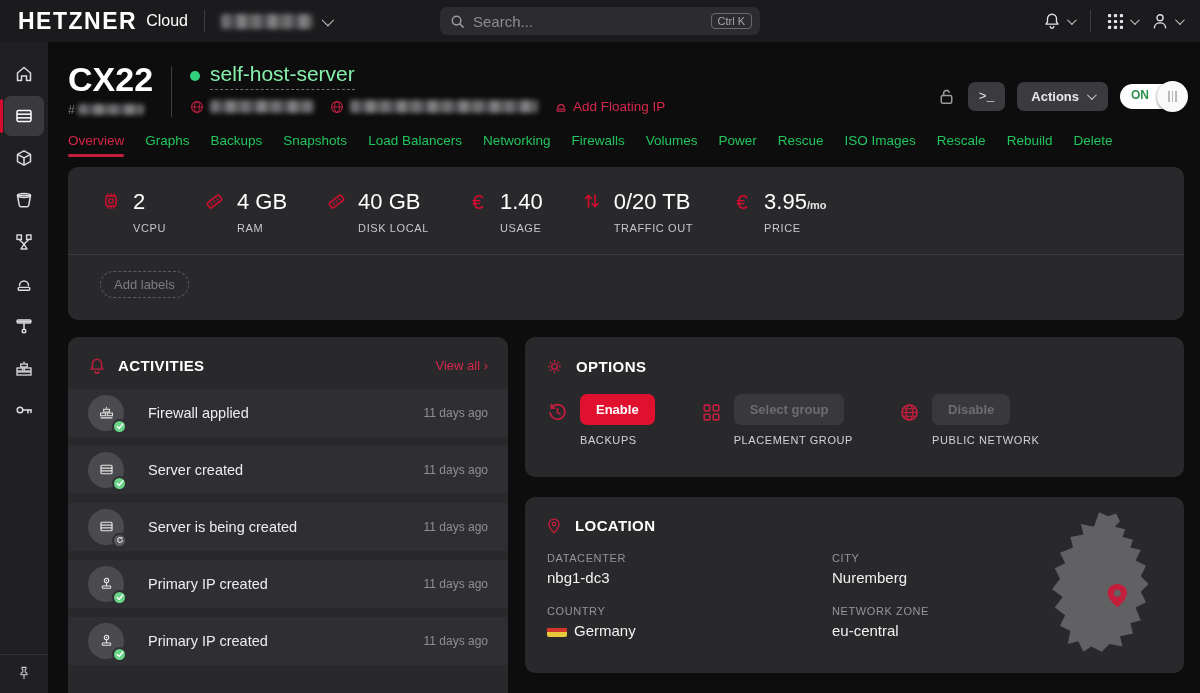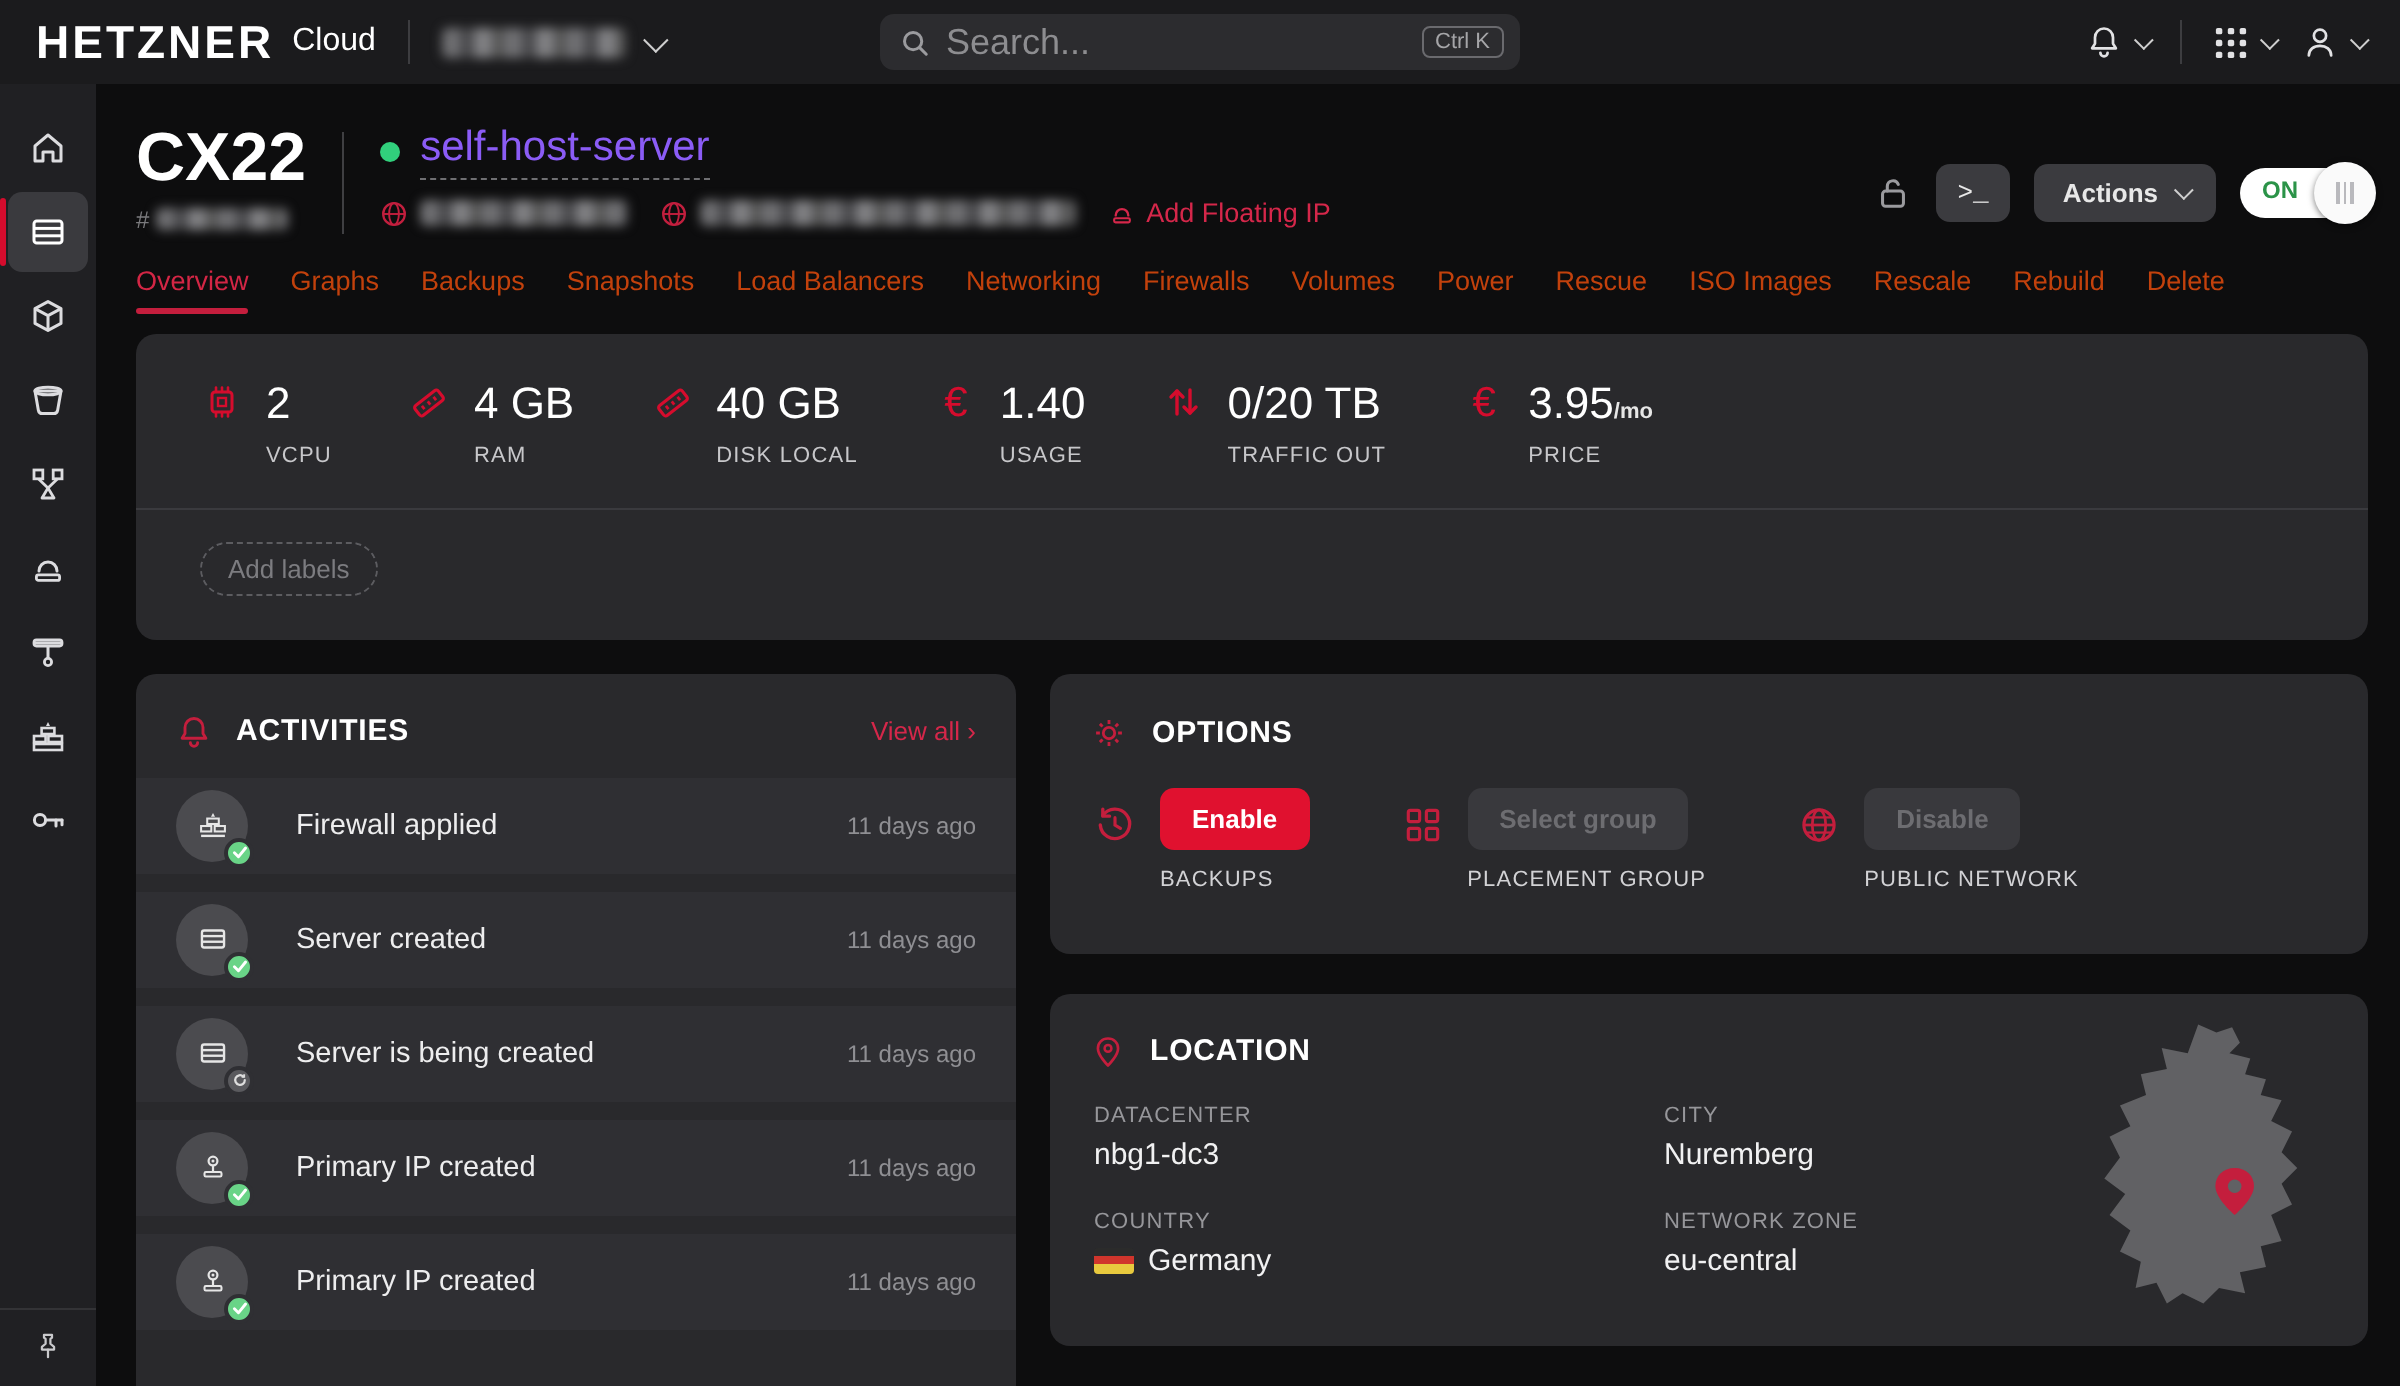--- a/index.html
+++ b/index.html
@@ -10,21 +10,21 @@
   .topbar { height:42px; background:#1b1b1d; display:flex; align-items:center; padding:0 18px; position:relative; }
   .logo { font-size:23px; font-weight:700; letter-spacing:1.5px; color:#fff; }
   .logo-suffix { font-size:16px; color:#fff; margin-left:9px; font-weight:400; }
   .tb-divider { width:1px; height:22px; background:#3d3d40; margin:0 16px; }
   .redacted { border-radius:3px; filter:blur(2.6px);
     background:repeating-linear-gradient(90deg,#6f6f72 0 9px,#49494c 9px 16px,#808083 16px 25px,#555 25px 31px); }
   .proj-pill { display:flex; align-items:center; gap:9px; cursor:pointer; }
   .chev { width:9px; height:9px; border-right:1.6px solid #cfcfcf; border-bottom:1.6px solid #cfcfcf; transform:rotate(45deg) translateY(-2px); display:inline-block; }
   .search { position:absolute; left:440px; top:7px; width:320px; height:28px; background:#2c2c2f; border-radius:7px;
     display:flex; align-items:center; padding:0 8px 0 10px; }
-  .search input { flex:1; background:transparent; border:none; outline:none; color:#dcdcdc; font-size:18px; font-family:inherit; }
+  .search input { flex:1; background:transparent; border:none; outline:none; color:#dcdcdc; font-size:15px; font-family:inherit; }
   .search input::placeholder { color:#8d8d90; }
   .kbd { font-size:11px; color:#a5a5a8; border:1px solid #6a6a6e; border-radius:4px; padding:1px 6px; }
   .tb-right { margin-left:auto; display:flex; align-items:center; gap:14px; }
   .tb-group { display:flex; align-items:center; gap:6px; cursor:pointer; }
   .icon-svg { display:block; }
 
   
   .shell { display:flex; height:651px; }
   .sidebar { width:48px; background:#202023; display:flex; flex-direction:column; align-items:center; padding-top:12px; position:relative; }
   .side-item { width:40px; height:40px; display:flex; align-items:center; justify-content:center; margin-bottom:2px; border-radius:7px; cursor:pointer; position:relative; }
@@ -35,38 +35,38 @@
   .main { flex:1; padding:0 16px 0 20px; overflow:hidden; }
 
   
   .server-header { display:flex; justify-content:space-between; margin-top:20px; }
   .sh-left { display:flex; gap:18px; }
   .cx { font-size:34px; font-weight:600; color:#fff; line-height:1.05; }
   .cx-id { margin-top:5px; display:flex; align-items:center; gap:3px; color:#7a7a7d; font-size:12px; }
   .v-divider { width:1px; background:#3f3f42; align-self:stretch; margin-top:4px; }
   .name-row { display:flex; align-items:center; gap:10px; }
   .dot { width:10px; height:10px; border-radius:50%; background:#31d07c; }
-  .srv-name { font-size:21px; color:#8b5cf6; border-bottom:1px dashed #6f6f72; padding-bottom:3px; cursor:text; }
+  .srv-name { font-size:21px; color:#86efac; border-bottom:1px dashed #6f6f72; padding-bottom:3px; cursor:text; }
   .ip-row { display:flex; align-items:center; gap:16px; margin-top:9px; }
   .ip-chip { display:flex; align-items:center; gap:6px; }
   .red-link { color:#d5274a; font-size:13.5px; display:flex; align-items:center; gap:5px; cursor:pointer; }
   .sh-right { display:flex; align-items:center; gap:12px; margin-top:14px; }
   .sq-btn { background:#3b3b3f; border:none; border-radius:7px; color:#e8e8e8; height:29px; padding:0 11px;
     font-size:13px; cursor:pointer; display:flex; align-items:center; gap:8px; font-family:"Liberation Mono",monospace; }
   .actions-btn { font-family:"Liberation Sans",sans-serif; font-weight:700; padding:0 14px; }
   .chev-s { width:7px; height:7px; border-right:1.6px solid #cfcfcf; border-bottom:1.6px solid #cfcfcf; transform:rotate(45deg) translateY(-2px); }
   .toggle { width:64px; height:25px; background:#ffffff; border-radius:13px; position:relative; cursor:pointer; }
   .toggle .on { position:absolute; left:11px; top:4px; font-size:12px; font-weight:700; color:#2b9348; }
   .knob { position:absolute; right:-4px; top:-3px; width:31px; height:31px; background:#fafafa; border-radius:50%;
     box-shadow:0 1px 3px rgba(0,0,0,.5); display:flex; align-items:center; justify-content:center; gap:2px; }
   .knob i { width:1.5px; height:11px; background:#b9b9bd; display:block; }
 
   
   .tabs { display:flex; gap:21px; margin-top:16px; }
-  .tab { font-size:13.5px; color:#c2410c; padding-bottom:9px; cursor:pointer; white-space:nowrap; }
+  .tab { font-size:13.5px; color:#22c55e; padding-bottom:9px; cursor:pointer; white-space:nowrap; }
   .tab.active { color:#d32645; position:relative; }
   .tab.active::after { content:""; position:absolute; left:0; right:0; bottom:0; height:2.5px; background:#c41e3d; border-radius:2px; }
 
   
   .panel { background:#29292c; border-radius:10px; }
   .stats-panel { margin-top:10px; }
   .stats-row { display:flex; gap:38px; padding:22px 32px 20px; }
   .stat { display:flex; gap:11px; }
   .stat-ic { width:22px; padding-top:2px; color:#d50c2d; display:flex; justify-content:center; }
   .stat-val { font-size:22px; color:#fff; font-weight:400; }

